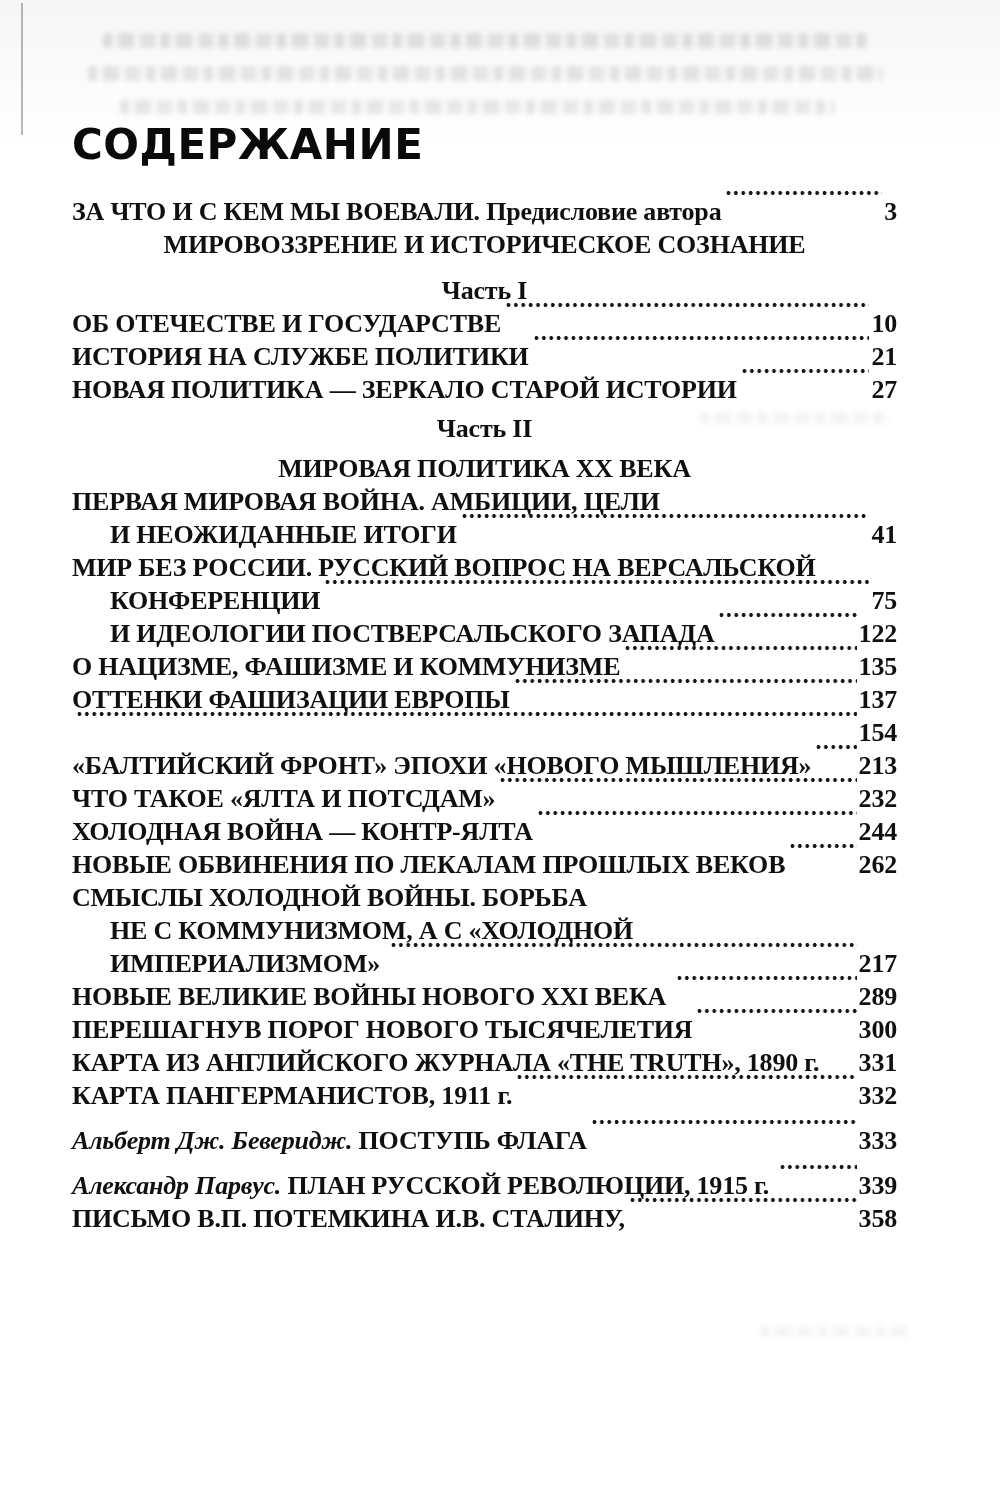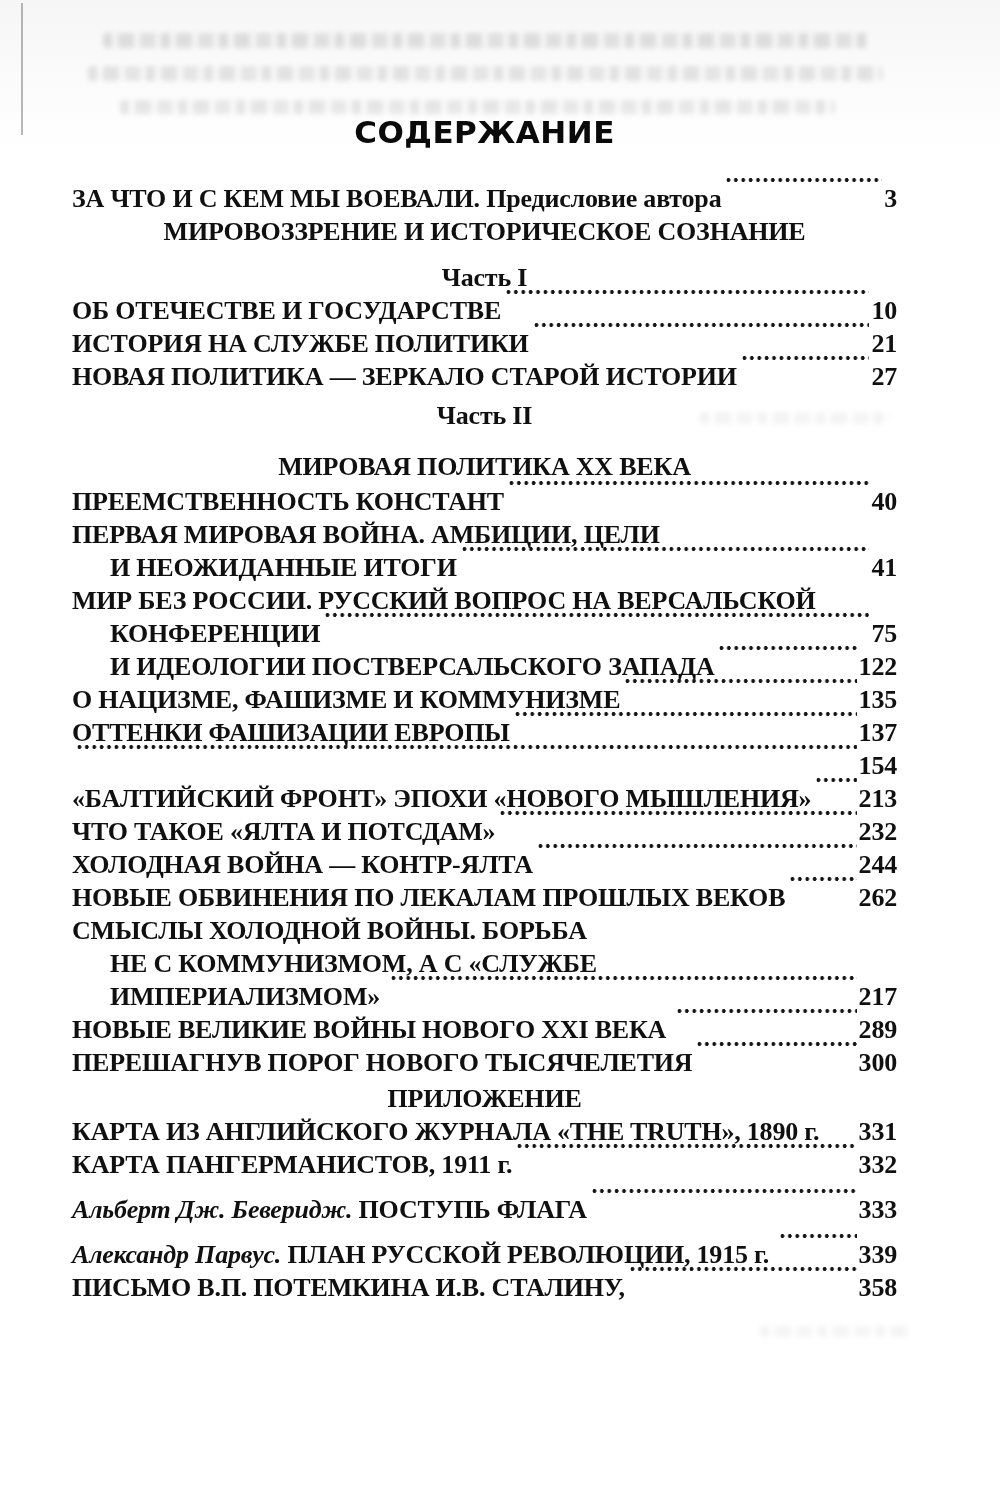--- a/index.html
+++ b/index.html
@@ -37,27 +37,26 @@
     position: absolute; top: 0; left: 0; right: 0; height: 150px;
     background: linear-gradient(180deg, rgba(80,80,80,0.05), rgba(0,0,0,0));
     pointer-events: none;
   }
 
   .content {
     position: absolute;
     left: 72px; right: 103px; top: 112px;
   }
   .toc-title {
-    text-align: center;
     font-family: "DejaVu Sans", sans-serif;
     font-weight: bold;
-    font-size: 31px;
+    font-size: 42px;
     letter-spacing: 0.5px;
     line-height: 40px;
-    margin: 0 0 30px 0;
+    margin: 13px 0 30px 0;
     color: #0a0a0a;
   }
   .toc {
     font-size: 26px;
     font-weight: bold;
     line-height: 33px;
     letter-spacing: -0.2px;
   }
   .center-line { text-align: center; }
   .entry {}
@@ -121,28 +120,21 @@
         </div>
       </div>
       <div class="entry">
         <div class="row">
           <span class="entry-title"><span>НОВАЯ ПОЛИТИКА — ЗЕРКАЛО СТАРОЙ ИСТОРИИ</span></span>
           <span class="dots"></span>
           <span class="page-num">27</span>
         </div>
       </div>
       <div class="center-line" style="margin-top: 6px;">Часть II</div>
-      <div class="center-line" style="margin-top: 18px;">МИРОВАЯ ПОЛИТИКА XX ВЕКА</div>
-      <div class="entry" style="margin-top: 2px;">
-        <div class="row">
-          <span class="entry-title"><span>ПРЕЕМСТВЕННОСТЬ КОНСТАНТ</span></span>
-          <span class="dots"></span>
-          <span class="page-num">40</span>
-        </div>
-      </div>
+      <div class="center-line" style="margin-top: 7px;">МИРОВАЯ ПОЛИТИКА XX ВЕКА</div>
       <div class="entry">
         <div class="row">
           <span class="entry-title"><span>ПЕРВАЯ МИРОВАЯ ВОЙНА. АМБИЦИИ, ЦЕЛИ</span></span>
         </div>
         <div class="row indent">
           <span class="entry-title"><span>И НЕОЖИДАННЫЕ ИТОГИ</span></span>
           <span class="dots"></span>
           <span class="page-num">41</span>
         </div>
       </div>
@@ -209,21 +201,21 @@
           <span class="entry-title"><span>НОВЫЕ ОБВИНЕНИЯ ПО ЛЕКАЛАМ ПРОШЛЫХ ВЕКОВ</span></span>
           <span class="dots"></span>
           <span class="page-num">262</span>
         </div>
       </div>
       <div class="entry">
         <div class="row">
           <span class="entry-title"><span>СМЫСЛЫ ХОЛОДНОЙ ВОЙНЫ. БОРЬБА</span></span>
         </div>
         <div class="row indent">
-          <span class="entry-title"><span>НЕ С КОММУНИЗМОМ, А С «СЛУЖБЕ</span></span>
+          <span class="entry-title"><span>НЕ С КОММУНИЗМОМ, А С «ХОЛОДНОЙ</span></span>
         </div>
         <div class="row indent">
           <span class="entry-title"><span>ИМПЕРИАЛИЗМОМ» </span></span>
           <span class="dots"></span>
           <span class="page-num">217</span>
         </div>
       </div>
       <div class="entry">
         <div class="row">
           <span class="entry-title"><span>НОВЫЕ ВЕЛИКИЕ ВОЙНЫ НОВОГО XXI ВЕКА </span></span>
@@ -231,21 +223,20 @@
           <span class="page-num">289</span>
         </div>
       </div>
       <div class="entry">
         <div class="row">
           <span class="entry-title"><span>ПЕРЕШАГНУВ ПОРОГ НОВОГО ТЫСЯЧЕЛЕТИЯ</span></span>
           <span class="dots"></span>
           <span class="page-num">300</span>
         </div>
       </div>
-      <div class="center-line" style="margin-top: 3px;">ПРИЛОЖЕНИЕ</div>
       <div class="entry">
         <div class="row">
           <span class="entry-title"><span>КАРТА ИЗ АНГЛИЙСКОГО ЖУРНАЛА «THE TRUTH», 1890 г.</span></span>
           <span class="spacer"></span>
           <span class="page-num">331</span>
         </div>
       </div>
       <div class="entry">
         <div class="row">
           <span class="entry-title"><span>КАРТА ПАНГЕРМАНИСТОВ, 1911 г.</span></span>

